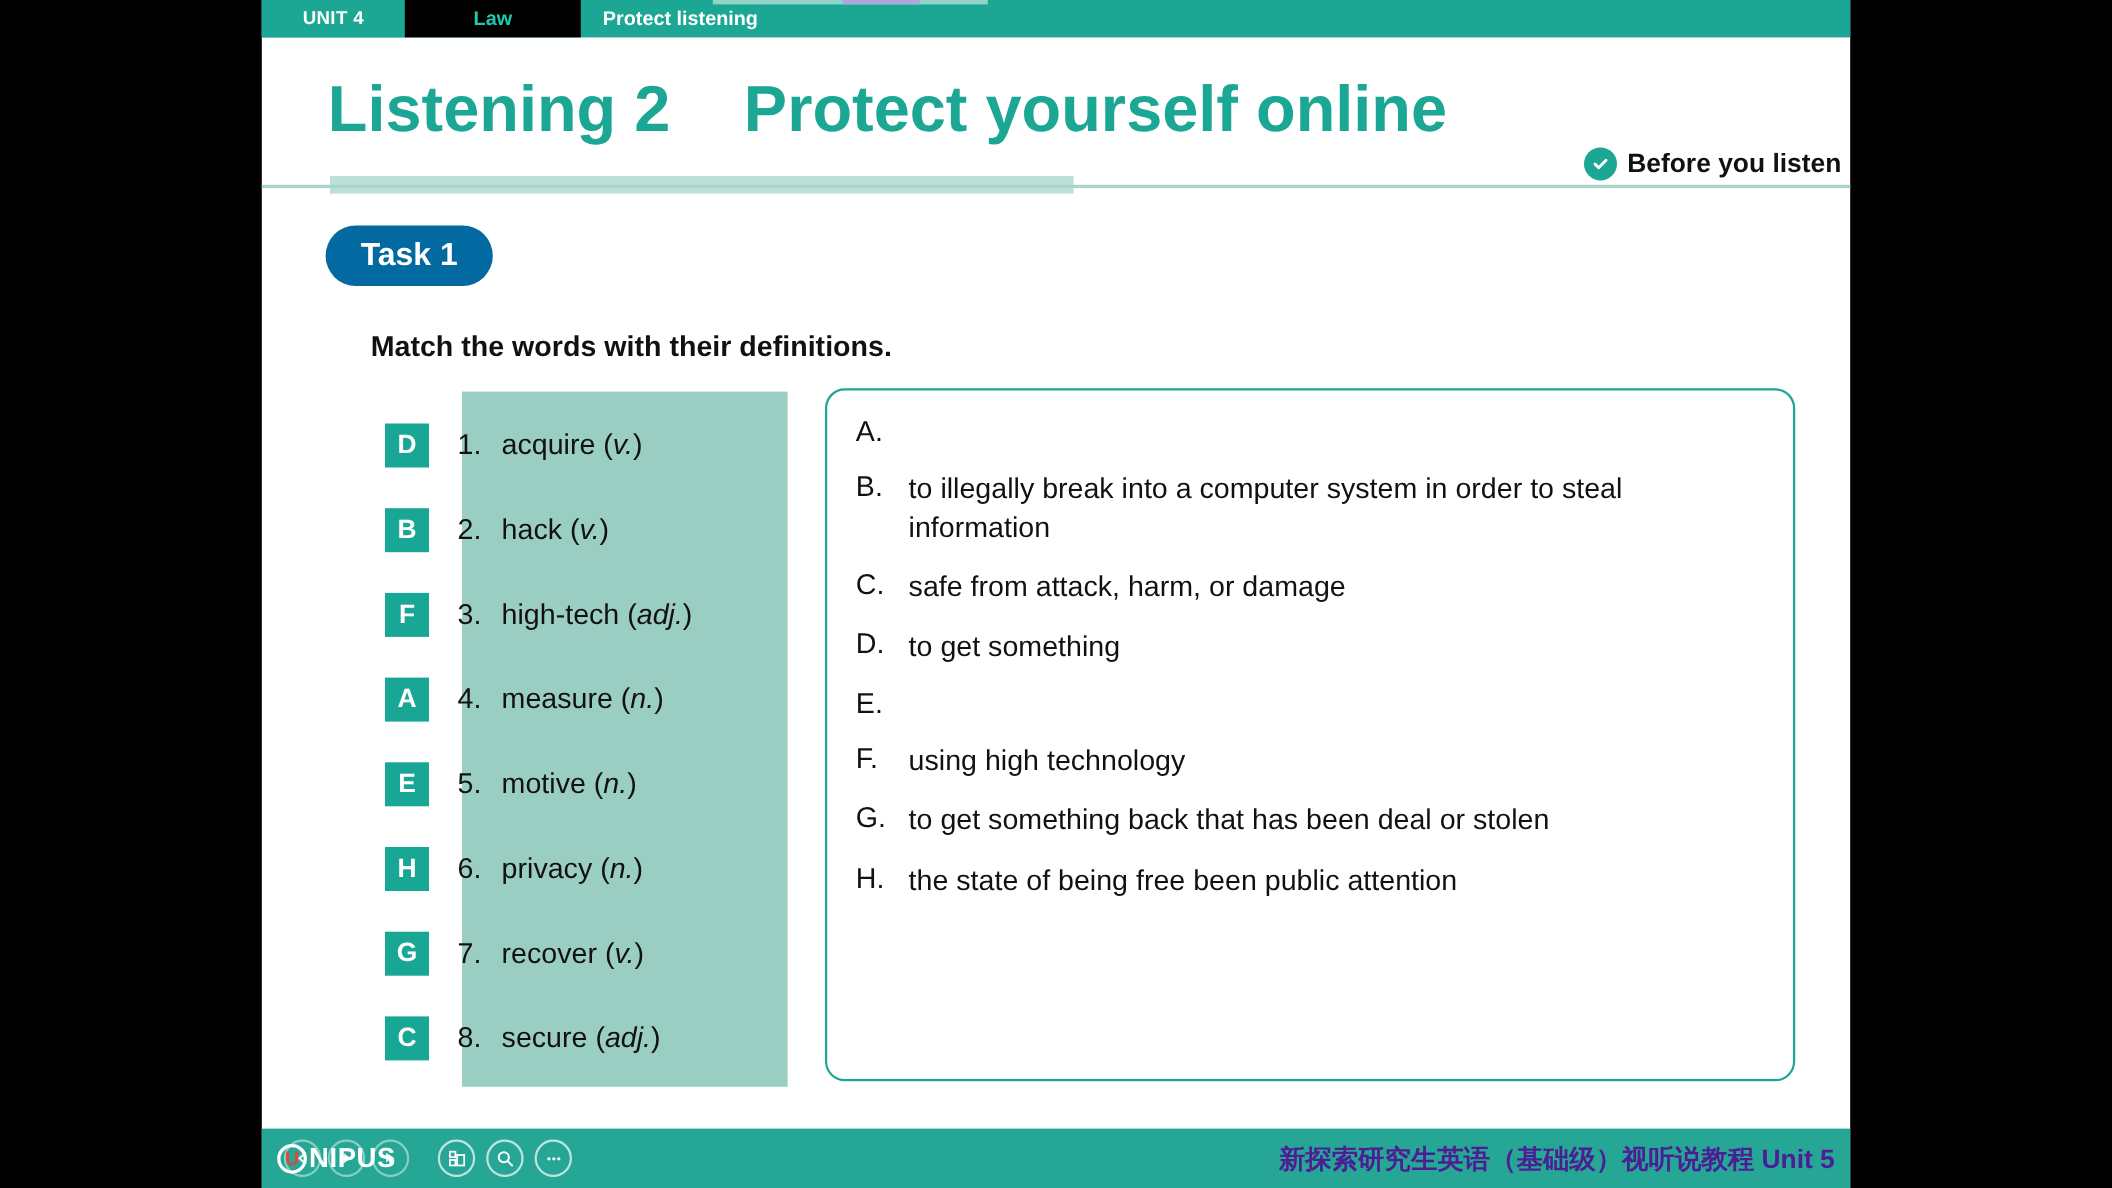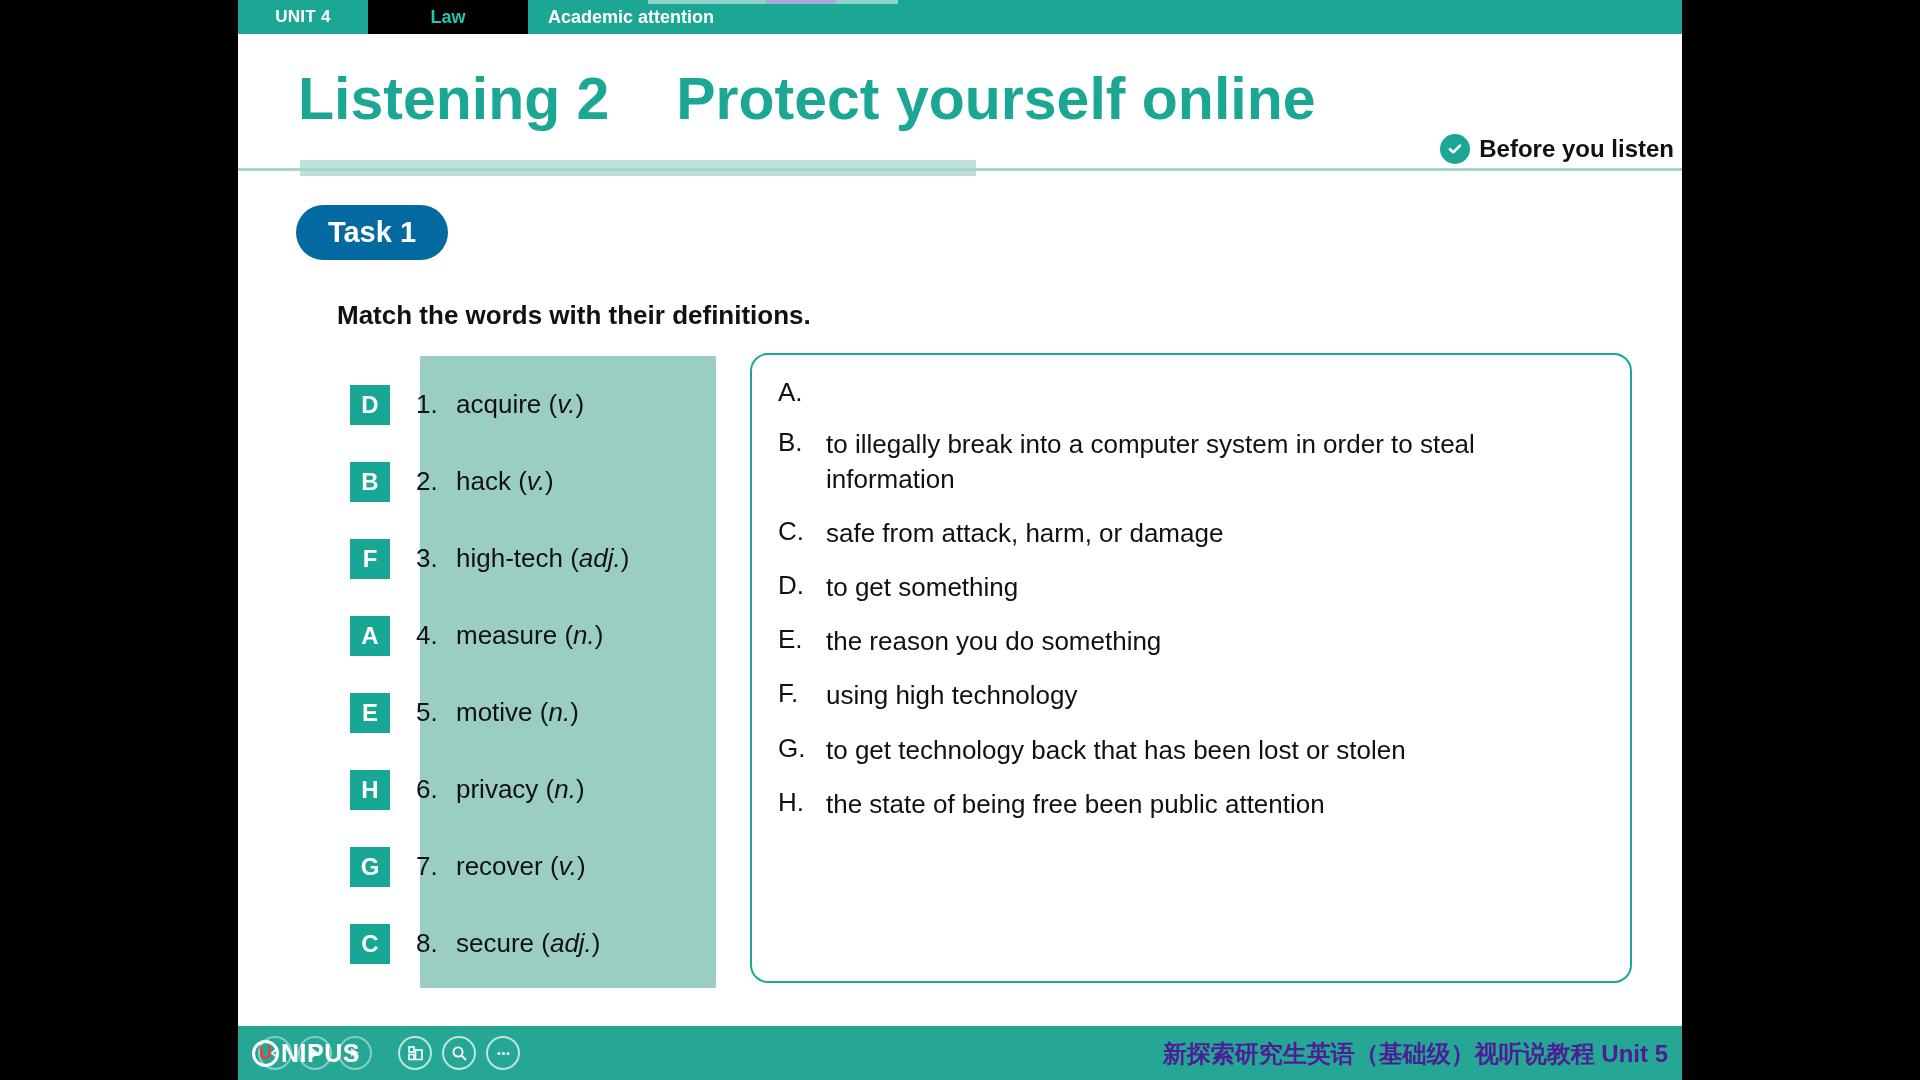--- a/index.html
+++ b/index.html
@@ -309,21 +309,21 @@
 <body>
 
 <div id="slide-root">
   <div class="slide-canvas">
 
     <div class="topbar">
       <div class="top-notch"></div>
       <div class="top-notch-hi"></div>
       <div class="tab-unit">UNIT 4</div>
       <div class="tab-law">Law</div>
-      <div class="tab-section">Academic attention</div>
+      <div class="tab-section">Protect listening</div>
     </div>
 
     <div class="title-wrap">
       <div class="slide-title">
         <span>Listening 2</span>
         <span class="title-sep"></span>
         <span>Protect yourself online</span>
       </div>
     </div>
 
@@ -398,29 +398,28 @@
         <div class="def-row">
           <div class="def-letter">C.</div>
           <div class="def-text">safe from attack, harm, or damage</div>
         </div>
         <div class="def-row">
           <div class="def-letter">D.</div>
           <div class="def-text">to get something</div>
         </div>
         <div class="def-row">
           <div class="def-letter">E.</div>
-          <div class="def-text">the reason you do something</div>
         </div>
         <div class="def-row">
           <div class="def-letter">F.</div>
           <div class="def-text">using high technology</div>
         </div>
         <div class="def-row">
           <div class="def-letter">G.</div>
-          <div class="def-text">to get technology back that has been lost or stolen</div>
+          <div class="def-text">to get something back that has been deal or stolen</div>
         </div>
         <div class="def-row">
           <div class="def-letter">H.</div>
           <div class="def-text">the state of being free been public attention</div>
         </div>
       </div>
 
     <div class="bottombar">
 
       <div class="ctrl-row">

